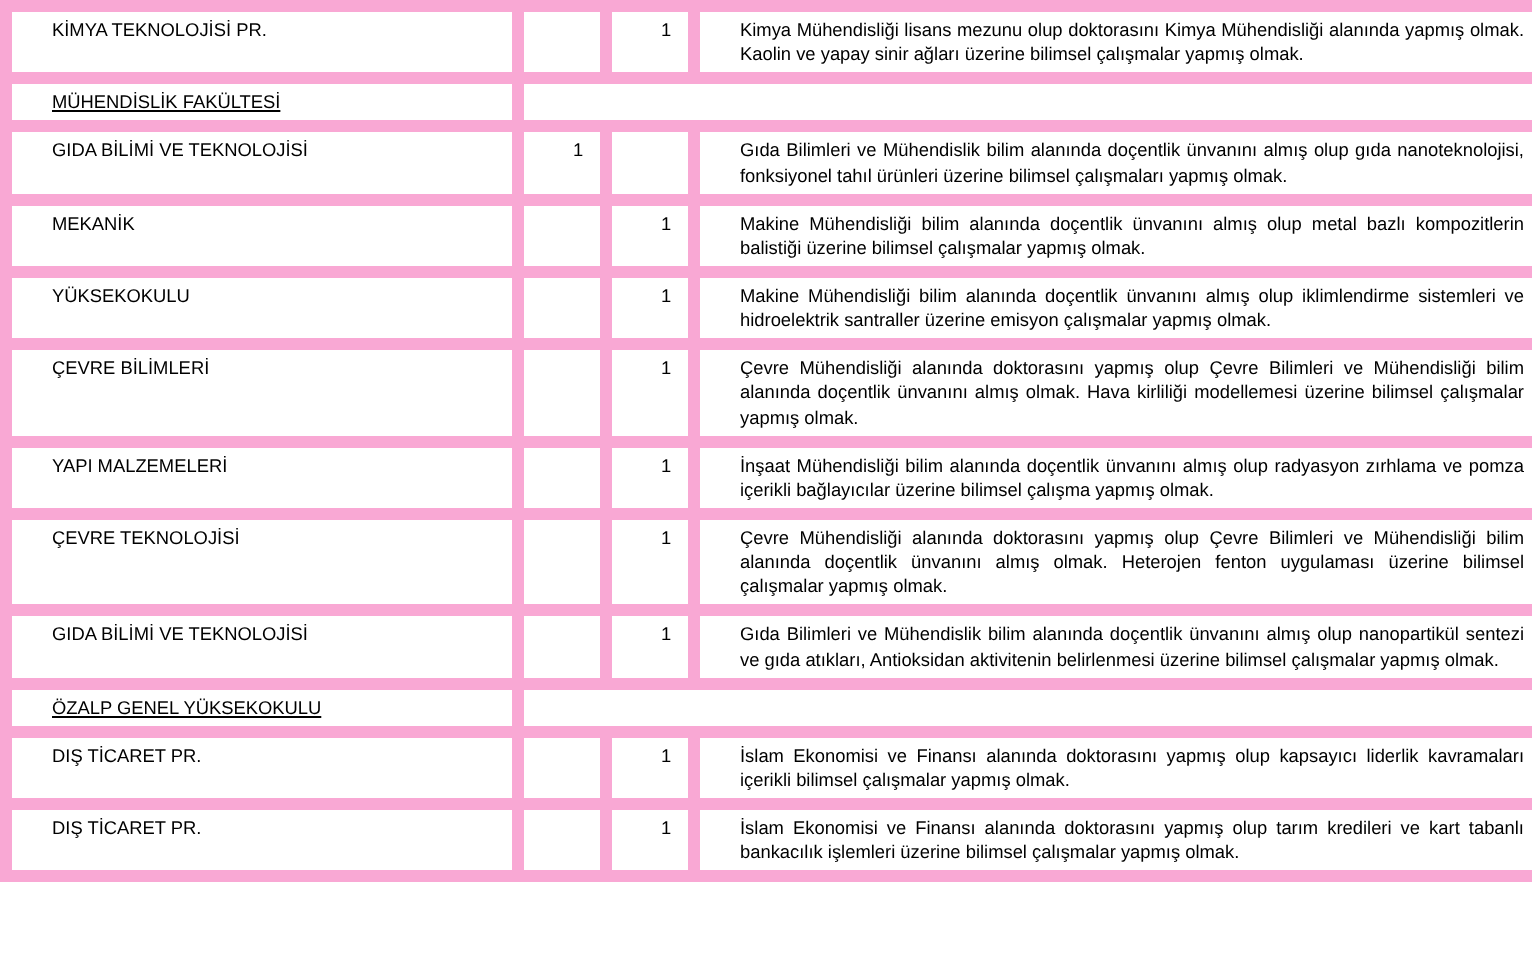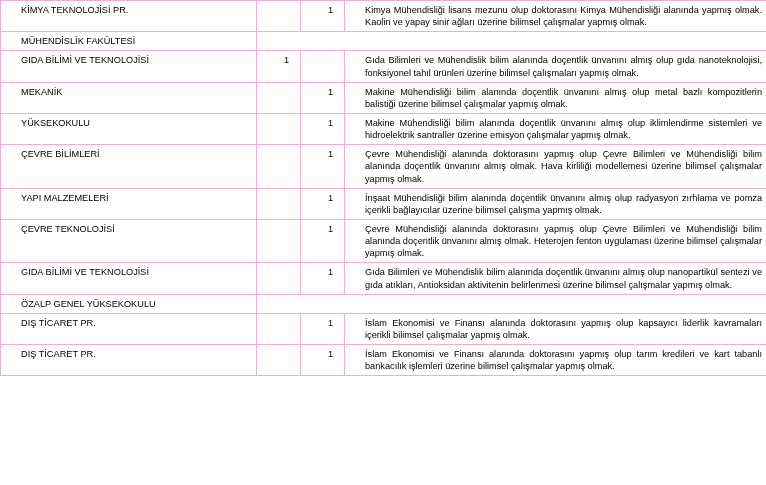--- a/index.html
+++ b/index.html
@@ -15,21 +15,21 @@
     overflow: hidden;
   }
   table.doc-table {
     border-collapse: collapse;
     table-layout: fixed;
     width: 766px;
     border-left: 1px solid #000;
     border-right: 1px solid #000;
   }
   table.doc-table td {
-    border: 1px solid #f9a8d4;
+    border: 6px solid #f9a8d4;
     vertical-align: top;
     padding: 3px 4px 3px 20px;
     font-size: 9.2px;
     line-height: 1.32;
   }
   col.c-name  { width: 256px; }
   col.c-num1  { width: 44px; }
   col.c-num2  { width: 44px; }
   col.c-desc  { width: 422px; }
 
@@ -39,20 +39,21 @@
   }
   td.cell-num {
     text-align: center;
   }
   td.cell-desc {
     text-align: justify;
     text-justify: inter-word;
   }
   tr.section td.cell-name {
     text-align: left;
+    text-decoration: underline;
   }
   .blank { display: block; min-height: 1px; }
 </style>
 </head>
 <body>
 
 <table class="doc-table">
   <colgroup>
     <col class="c-name">
     <col class="c-num1">

